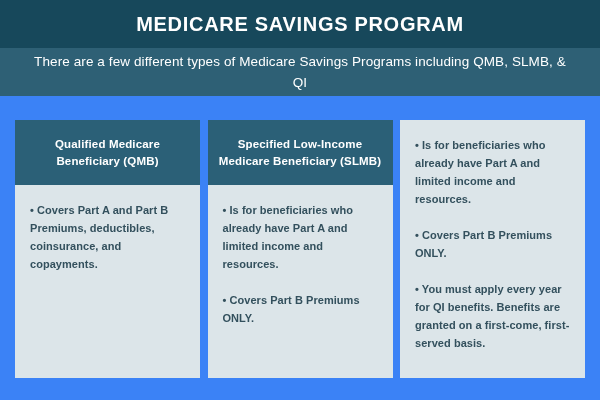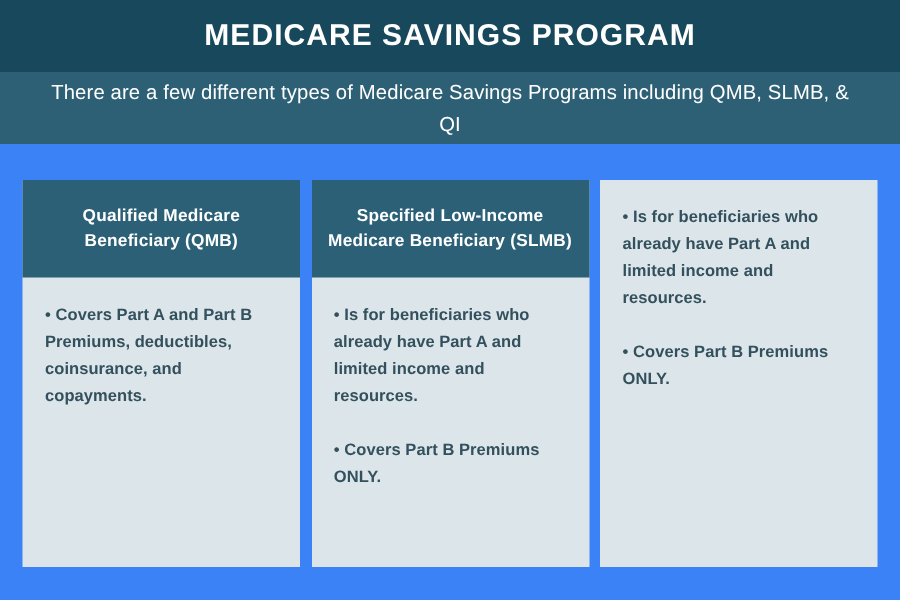--- a/index.html
+++ b/index.html
@@ -150,17 +150,18 @@
       <div class="card-body">
         <p class="bullet"><span class="dot">•</span> <span>Is for beneficiaries who already have Part A and limited income and resources.</span></p>
         <p class="bullet"><span class="dot">•</span> <span>Covers Part B Premiums ONLY.</span></p>
       </div>
     </div>
 
     <div class="card">
       <div class="card-body">
         <p class="bullet"><span class="dot">•</span> <span>Is for beneficiaries who already have Part A and limited income and resources.</span></p>
         <p class="bullet"><span class="dot">•</span> <span>Covers Part B Premiums ONLY.</span></p>
+        <p class="bullet"><span class="dot">•</span> <span>You must apply every year for QI benefits. Benefits are granted on a first-come, first-served basis.</span></p>
       </div>
     </div>
 
   </div>
 </div>
 
 </body></html>

